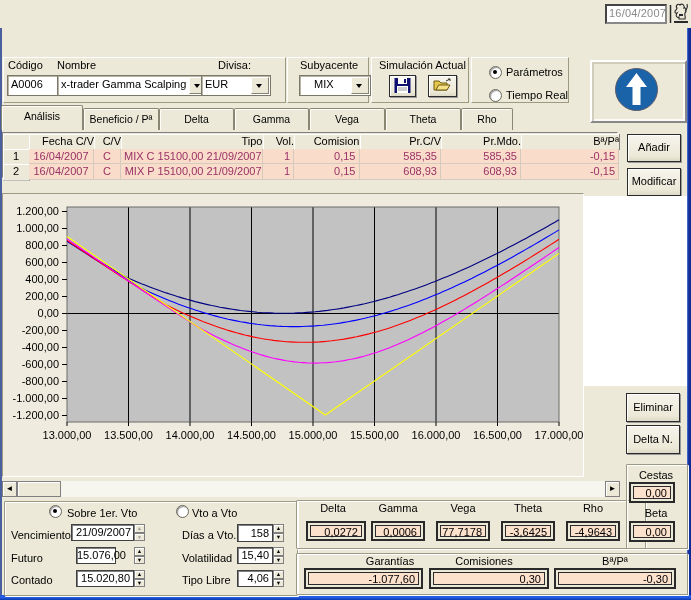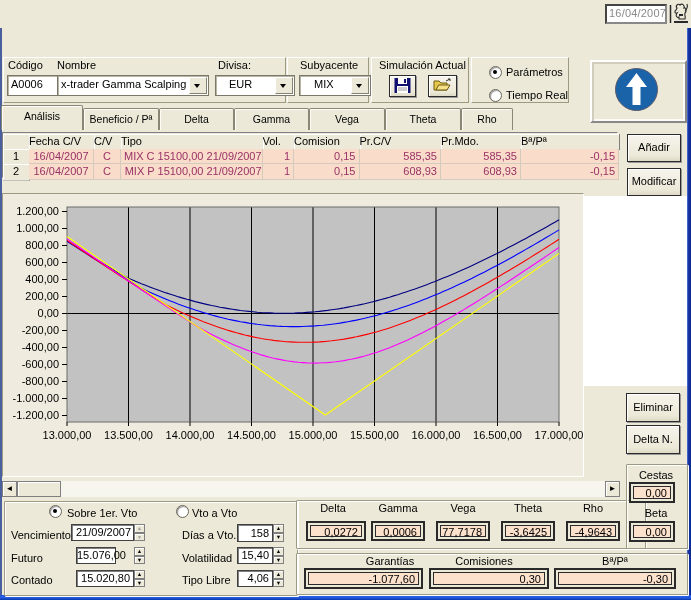--- a/index.html
+++ b/index.html
@@ -2,21 +2,21 @@
 <html><head><meta charset="utf-8">
 <style>
 html,body{margin:0;padding:0}
 body{width:691px;height:600px;position:relative;overflow:hidden;background:#ece9d8;font-family:"Liberation Sans",sans-serif;font-size:11px;color:#000}
 .abs{position:absolute}
 .panel{position:absolute;border-top:1px solid #fff;border-left:1px solid #fff;border-right:1px solid #9d9a84;border-bottom:1px solid #9d9a84}
 .combo{position:absolute;background:#fff;border:1px solid #7b786a;box-shadow:inset 1px 1px 0 #b8b5a4}
 .carrow{position:absolute;right:1px;top:1px;bottom:1px;width:16px;background:#ece9d8;border:1px solid #fff;border-right-color:#848270;border-bottom-color:#848270}
 .carrow::after{content:"";position:absolute;left:4px;top:6px;border-left:3.5px solid transparent;border-right:3.5px solid transparent;border-top:4px solid #000}
 .btn{position:absolute;background:linear-gradient(180deg,#f6f4ec,#ece9d8 80%,#ddd9c6);border:1px solid #2b2b2b;box-shadow:inset 1px 1px 0 #fff, 1px 1px 0 #999;text-align:center;font-size:11px;color:#000}
-.gh{position:absolute;background:#ece9d8;border-right:1px solid #808080;border-bottom:1px solid #808080;box-shadow:inset 1px 1px 0 #fff;text-align:left;font-size:11px;line-height:15px;overflow:hidden}
+.gh{position:absolute;background:#ece9d8;border-right:1px solid #808080;border-bottom:1px solid #808080;box-shadow:inset 1px 1px 0 #fff;text-align:right;font-size:11px;line-height:15px;overflow:hidden}
 .gn{position:absolute;background:#ece9d8;border-right:1px solid #808080;border-bottom:1px solid #c0c0c0;box-shadow:inset 1px 1px 0 #fff;text-align:center;font-size:11px;line-height:15px}
 .gc{position:absolute;background:#fadcca;border-right:1px solid #d4cbbe;border-bottom:1px solid #d4cbbe;font-size:11px;line-height:15px;color:#993366;box-sizing:border-box;white-space:nowrap;overflow:hidden}
 .tab{position:absolute;top:3px;height:21px;background:#ece9d8;border:1px solid #898774;border-bottom:none;border-radius:2px 2px 0 0;box-shadow:inset 1px 1px 0 #fdfcf9;text-align:center;line-height:21px;font-size:10.5px}
 .tab.active{top:0;height:24px;z-index:3;box-shadow:inset 1px 1px 0 #fdfcf9}
 .slab{position:absolute;font-size:11px}
 .pbox{position:absolute;border:2px solid #2a2a2a;background:#ece9d8;padding:2px;box-sizing:border-box}
 .pin{width:100%;height:100%;border:1px solid #2a2a2a;background:#fce1cc;box-sizing:border-box;text-align:right;font-size:11px;line-height:13px;padding-right:3px;box-sizing:border-box}
 .group{position:absolute;border:1px solid #9d9a84;box-shadow:1px 1px 0 #fff, inset 1px 1px 0 #fff;border-radius:1px}
 .flab{position:absolute;font-size:11px;white-space:nowrap}
 .fbox{position:absolute;background:#fff;border:1px solid #404040;box-shadow:inset 1px 1px 0 #808080;font-size:11px;text-align:right;padding-right:3px;box-sizing:border-box;white-space:nowrap}
@@ -47,21 +47,21 @@
   <div class="panel" style="left:3px;top:29px;width:281px;height:44px"></div>
   <div class="panel" style="left:287px;top:29px;width:80px;height:44px"></div>
   <div class="panel" style="left:371px;top:29px;width:96px;height:44px"></div>
   <div class="panel" style="left:471px;top:29px;width:96px;height:44px"></div>
 
   <div class="flab" style="left:8px;top:31px">Código</div>
   <div class="flab" style="left:57px;top:31px">Nombre</div>
   <div class="flab" style="left:218px;top:31px">Divisa:</div>
   <div class="combo" style="left:7px;top:47px;width:46px;height:19px;line-height:17px;padding-left:3px">A0006</div>
   <div class="combo" style="left:57px;top:47px;width:147px;height:19px;line-height:17px;padding-left:3px">x-trader Gamma Scalping<div class="carrow"></div></div>
-  <div class="combo" style="left:215px;top:47px;width:65px;height:19px;line-height:17px;padding-left:13px">EUR<div class="carrow"></div></div>
+  <div class="combo" style="left:201px;top:47px;width:65px;height:19px;line-height:17px;padding-left:3px">EUR<div class="carrow"></div></div>
 
   <div class="flab" style="left:300px;top:31px">Subyacente</div>
   <div class="combo" style="left:299px;top:47px;width:56px;height:19px;line-height:17px;padding-left:14px">MIX<div class="carrow"></div></div>
 
   <div class="flab" style="left:379px;top:31px">Simulación Actual</div>
   <div class="btn" style="left:389px;top:47px;width:25px;height:20px">
     <svg width="19" height="17" style="margin-top:1px">
         <rect x="1.5" y="1" width="16" height="15" fill="#101070"></rect>
         <rect x="5" y="1" width="9" height="6" fill="#fff"></rect>
         <rect x="11" y="2" width="2" height="4" fill="#101070"></rect>

